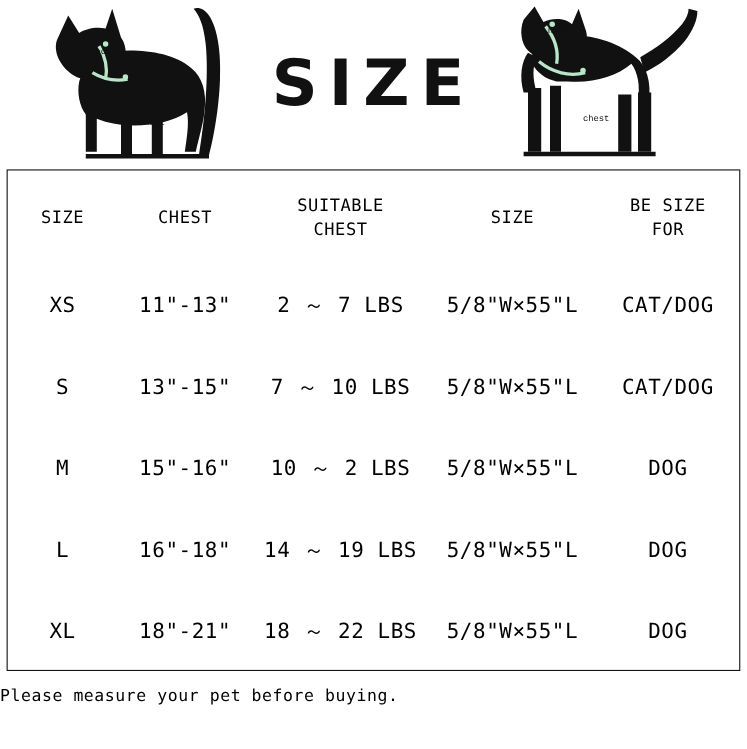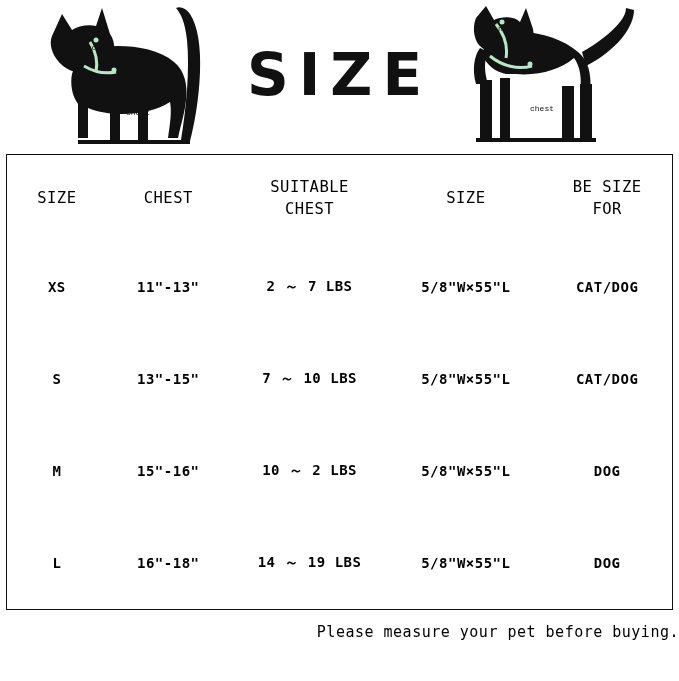--- a/index.html
+++ b/index.html
@@ -83,36 +83,35 @@
     letter-spacing: 0.5px;
   }
   table.size-table thead th {
     font-size: 15.5px;
     font-weight: normal;
     line-height: 22px;
     height: 86px;
   }
   table.size-table tbody td {
     height: 74px;
-    font-size: 14px;
-    font-weight: bold;
+    font-size: 19px;
   }
   col.c1 { width: 15.0%; }
   col.c2 { width: 18.5%; }
   col.c3 { width: 24.0%; }
   col.c4 { width: 23.0%; }
   col.c5 { width: 19.5%; }
 
   
   .notes {
     position: absolute;
     left: 0;
     right: 0;
     top: 616px;
-    text-align: right;
+    text-align: left;
   }
   .note {
     font-family: "DejaVu Sans Mono", monospace;
     font-size: 15px;
     line-height: 32px;
     color: #000;
     letter-spacing: 0.5px;
     white-space: nowrap;
   }
 </style>
@@ -240,20 +239,27 @@
           <td>5/8"W×55"L</td>
           <td>DOG</td>
         </tr>
         <tr>
           <td>L</td>
           <td>16"-18"</td>
           <td>14 ～ 19 LBS</td>
           <td>5/8"W×55"L</td>
           <td>DOG</td>
         </tr>
+        <tr>
+          <td>XL</td>
+          <td>18"-21"</td>
+          <td>18 ～ 22 LBS</td>
+          <td>5/8"W×55"L</td>
+          <td>DOG</td>
+        </tr>
       </tbody>
     </table>
   </div>
 
   <div class="notes">
     <div class="note">Please measure your pet before buying.</div>
   </div>
 
 </div>
 

